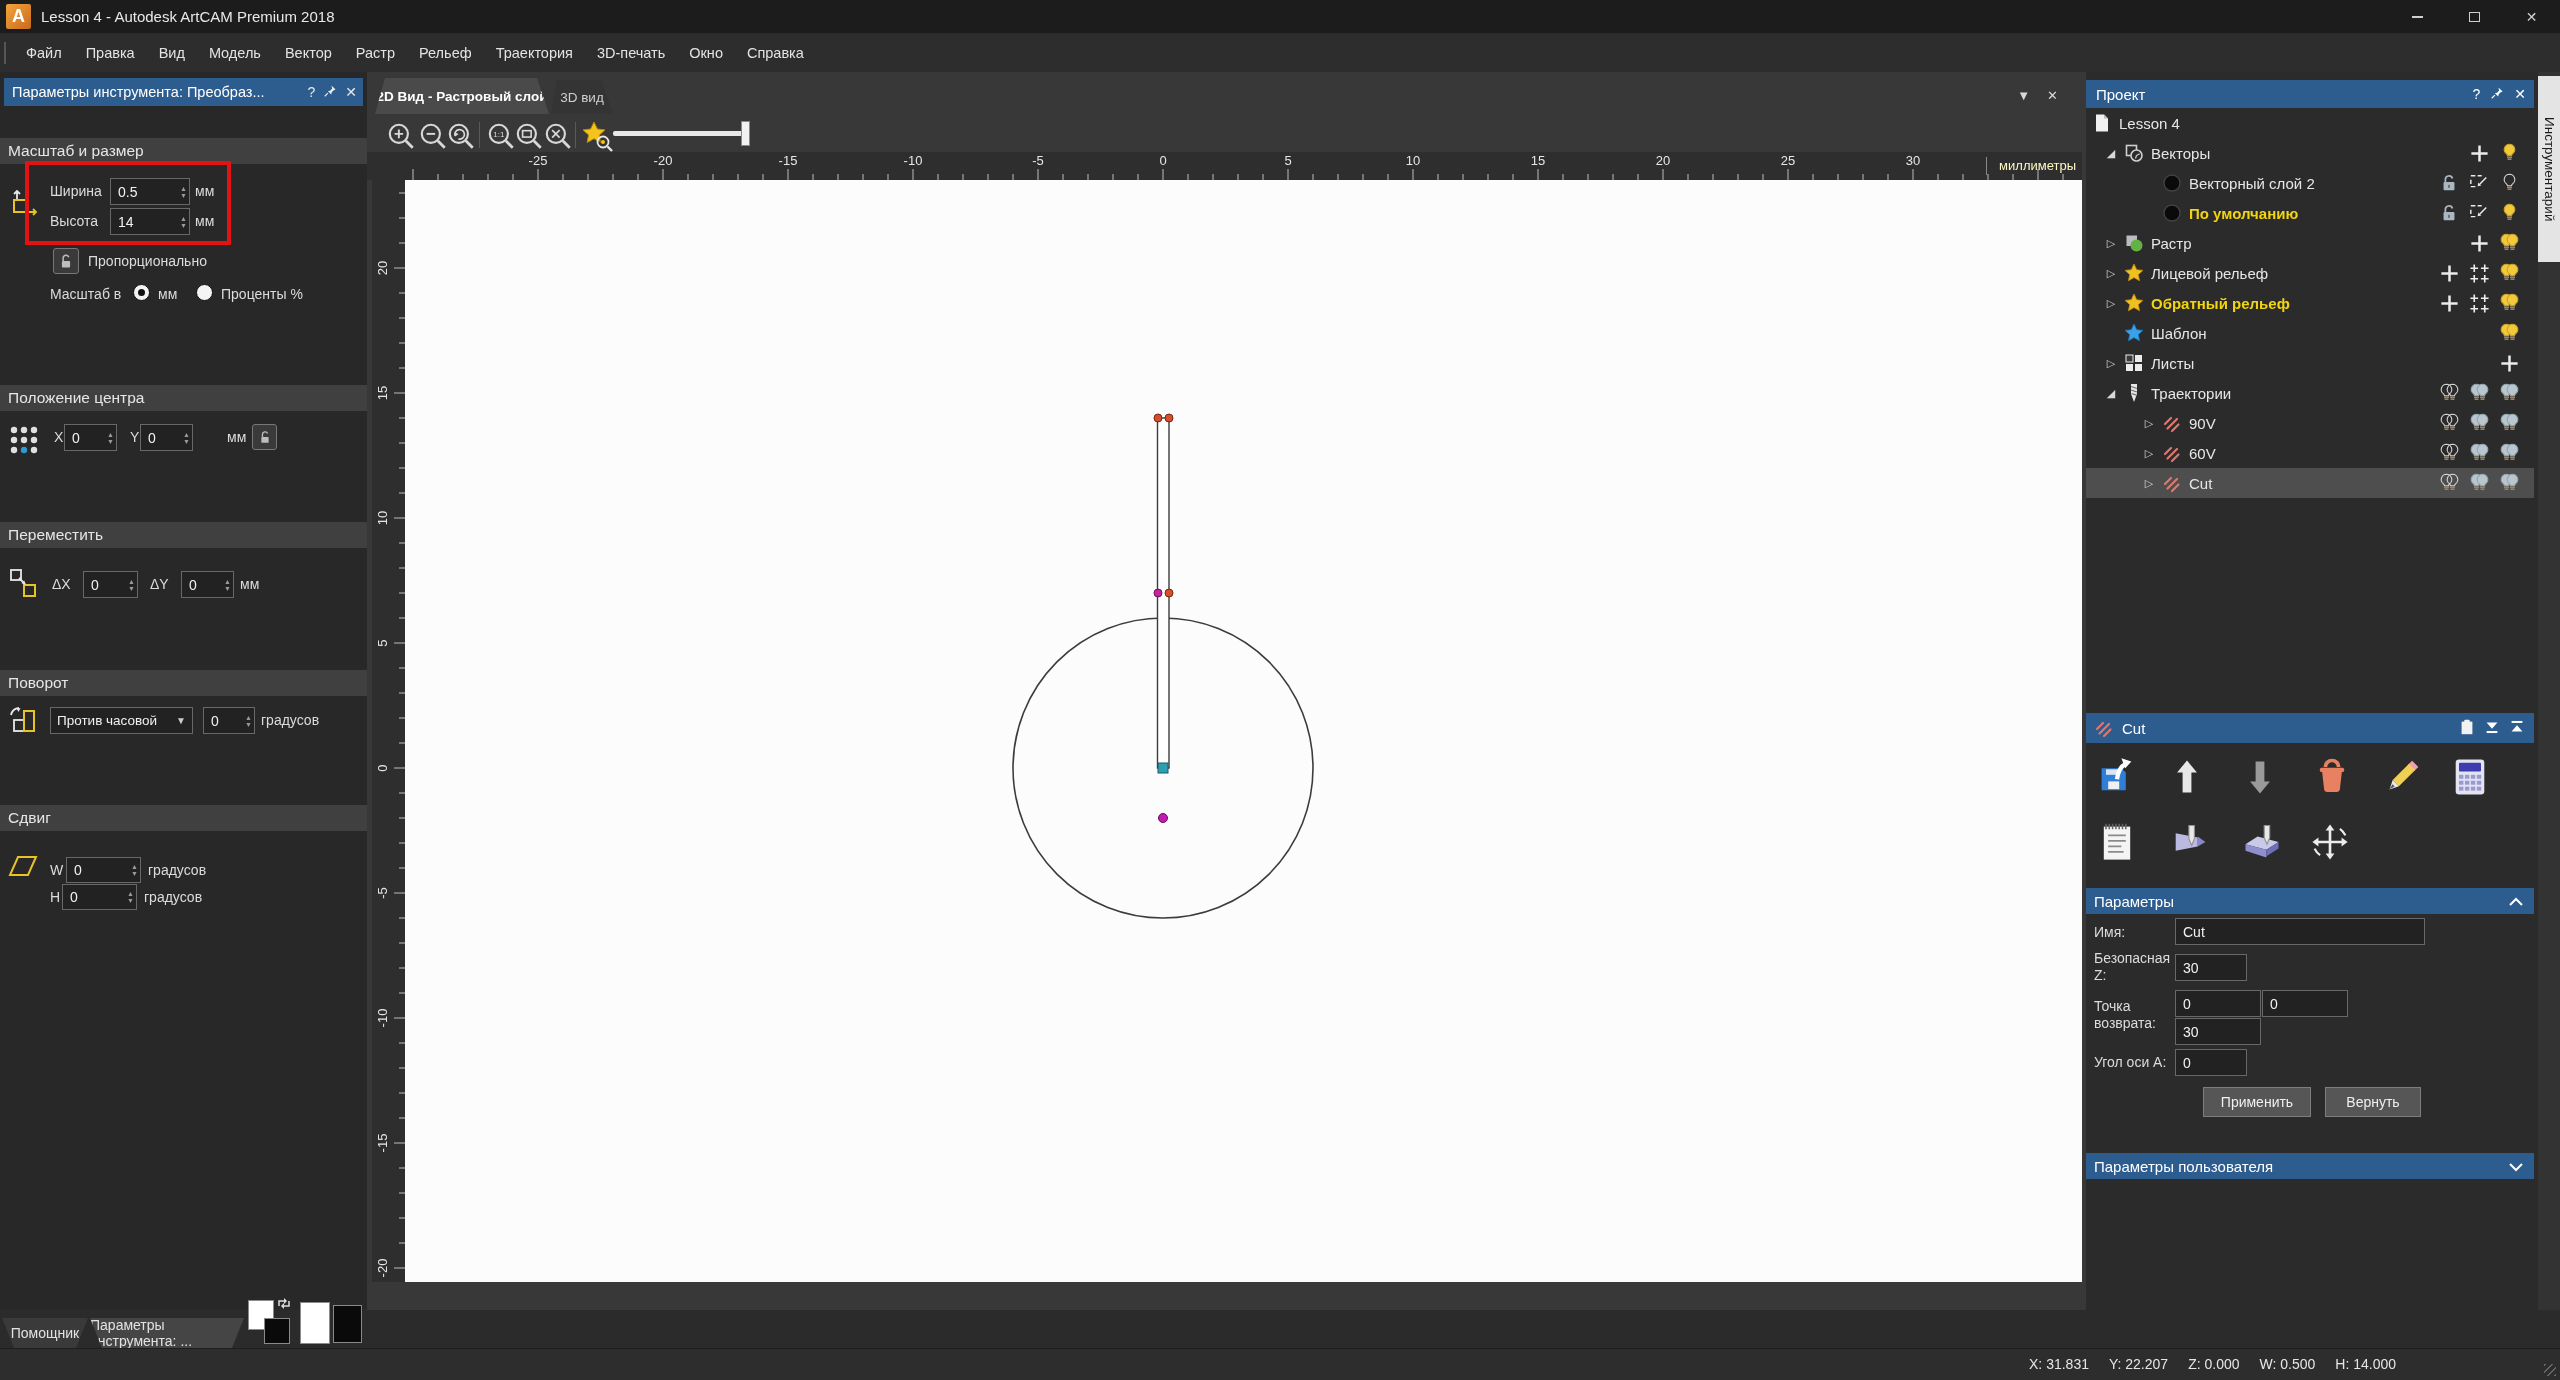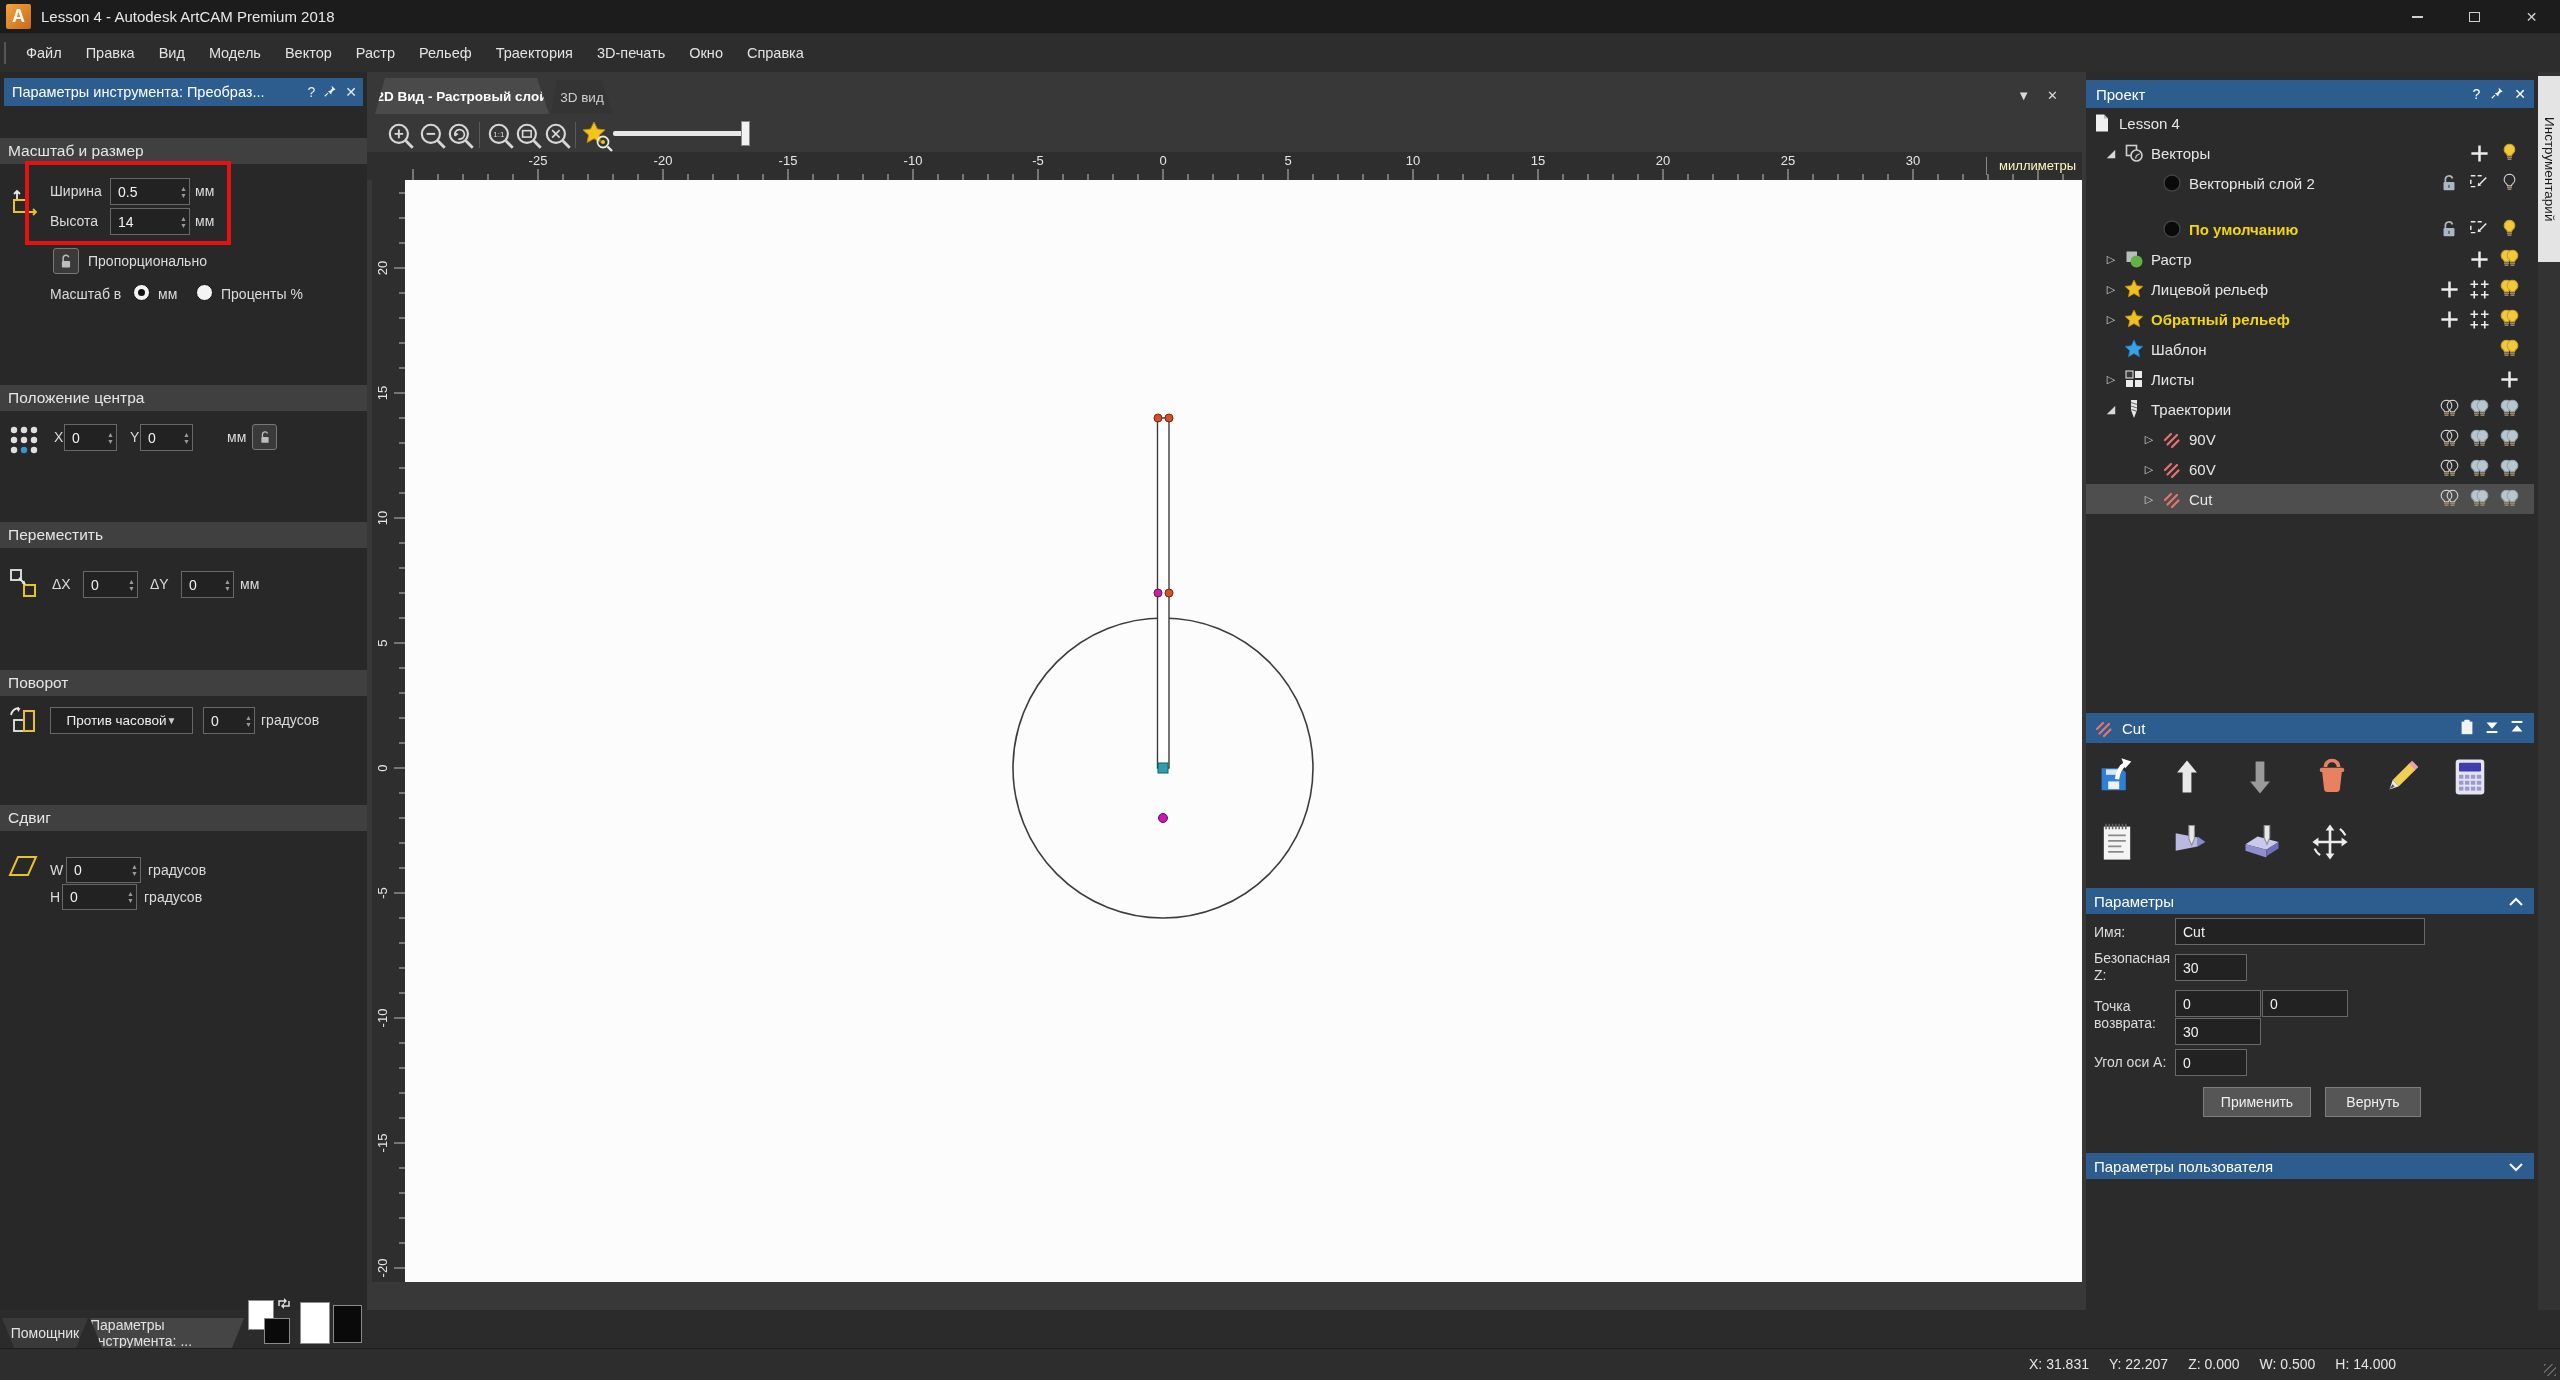--- a/index.html
+++ b/index.html
@@ -29,21 +29,21 @@
   .num{position:absolute;background:#222;border:1px solid #686868}
   .num input{position:absolute;left:0;top:0;width:100%;height:100%;background:transparent;border:0;color:#f2f2f2;
              font-family:"Liberation Sans",sans-serif;font-size:14px;padding:0 16px 0 7px;outline:none}
   .spin{position:absolute;right:2px;top:1px;bottom:1px;display:flex;flex-direction:column;justify-content:center;
         color:#9a9a9a;font-size:7px;line-height:7px}
   .redbox{left:25px;top:89px;width:206px;height:84px;border:4px solid #e31313;pointer-events:none;z-index:5}
   .iconbtn{position:absolute;background:#3a3a3a;border:1px solid #777;border-radius:3px;display:flex;align-items:center;justify-content:center}
   .radio{position:absolute;width:17px;height:17px;border-radius:50%;background:#f4f4f4;border:1px solid #111}
   .radio.sel::after{content:'';position:absolute;left:4px;top:4px;width:7px;height:7px;border-radius:50%;background:#111}
   .select{position:absolute;background:#222;border:1px solid #686868;color:#f0f0f0;font-size:13.5px;display:flex;
-          align-items:center;padding:0 6px;justify-content:center}
+          align-items:center;padding:0 6px;justify-content:space-between}
   
   .center{left:367px;top:72px;width:1719px;height:1238px;background:#383838}
   .vtab2d{position:absolute;left:8px;top:6px;width:174px;height:36px;background:#4a4a4a;color:#fff;font-weight:bold;
           font-size:13.5px;display:flex;align-items:center;justify-content:center;
           clip-path:polygon(10px 0,calc(100% - 12px) 0,100% 100%,0 100%)}
   .vtab3d{position:absolute;left:184px;top:8px;width:62px;height:34px;background:#343434;color:#cfcfcf;
           font-size:13.5px;display:flex;align-items:center;justify-content:center;
           clip-path:polygon(6px 0,calc(100% - 12px) 0,100% 100%,0 100%)}
   .viewctl{position:absolute;top:14px;color:#d8d8d8;font-size:13px;line-height:20px}
   .ztool{position:absolute;top:48px;width:32px;height:32px}
@@ -580,21 +580,21 @@
             </span>
             <span class="slot">
               <svg viewBox="0 0 15 20" width="15" height="20">
                 <path d="M7.5 1.2a5.3 5.3 0 0 0-3.3 9.4c.8.7 1.3 1.3 1.3 2.1h4c0-.8.5-1.4 1.3-2.1A5.3 5.3 0 0 0 7.5 1.2z" fill="none" stroke="#d2d2d2" stroke-width="1.1"></path>
                 <rect x="5" y="13.6" width="5" height="1.7" rx=".5" fill="#9a8468"></rect>
                 <rect x="5.5" y="15.6" width="4" height="1.5" rx=".5" fill="#9a8468"></rect>
               </svg>
             </span>
           </span>
         </div>
-        <div class="tree-row" style="padding-left: 52px; margin-top: 16px;">
+        <div class="tree-row" style="padding-left: 52px;">
           <span class="expander"></span>
           <span class="ticon">
             <svg viewBox="0 0 20 20" width="20" height="20">
               <circle cx="10" cy="10" r="8" fill="#0a0a0a" stroke="#424242" stroke-width="1.4"></circle>
             </svg>
           </span>
           <span class="tlabel yellow-bold">По умолчанию</span>
           <span class="rightico">
             <span class="slot">
               <svg viewBox="0 0 22 22" width="20" height="20">

